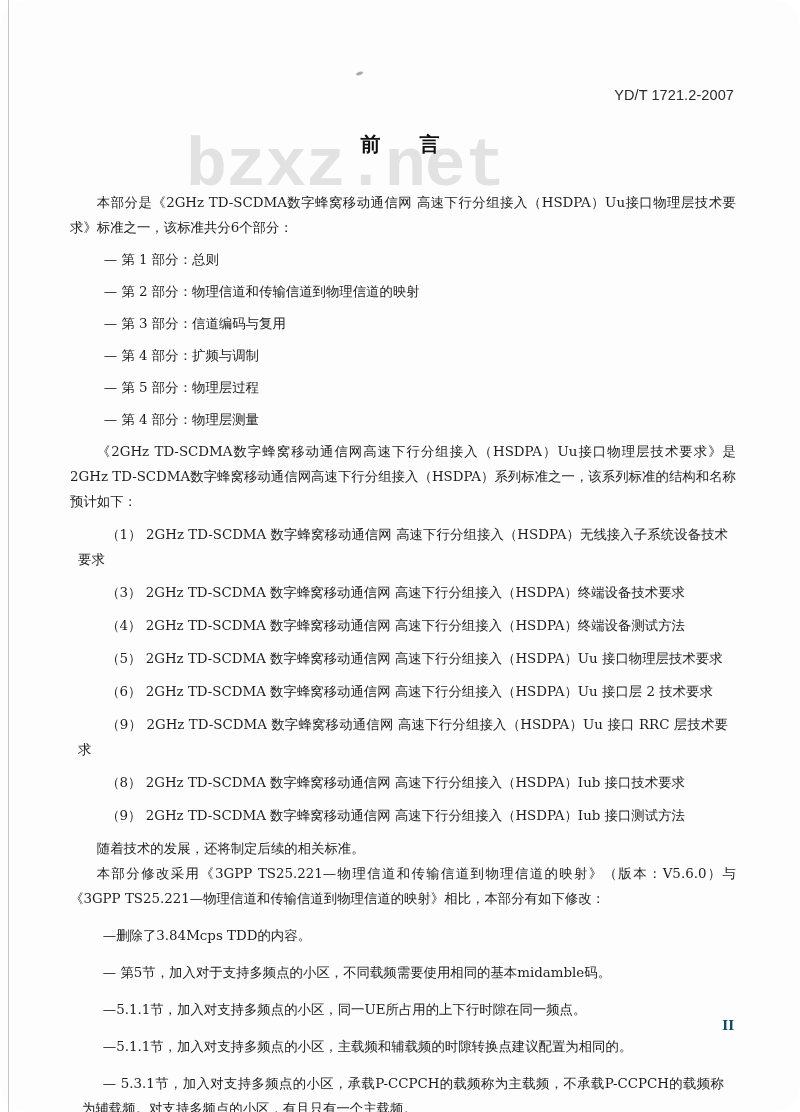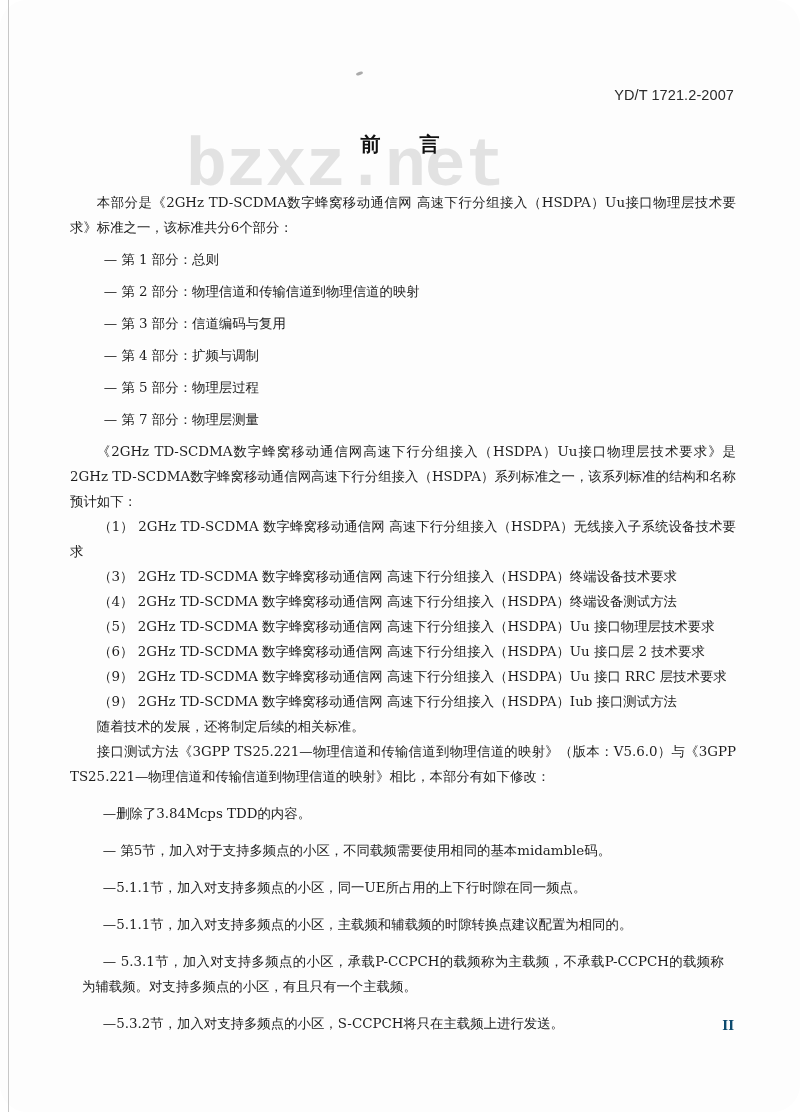--- a/index.html
+++ b/index.html
@@ -109,21 +109,21 @@
   }
   p.dash-item {
     margin: 7px;
     text-indent: 2em;
   }
   p.dash-item-tight {
     margin: 12px;
     text-indent: 1.55em;
   }
   p.num-item {
-    margin: 0;
+    margin: 8px;
     text-indent: 2.1em;
   }
 
   .page-number {
     position: absolute;
     right: 66px;
     top: 1018px;
     font-family: "DejaVu Serif", "Liberation Serif", serif;
     font-size: 12.5px;
     font-weight: bold;
@@ -147,35 +147,36 @@
 
   <div class="body-block">
 
     <p class="para">本部分是《2GHz TD-SCDMA数字蜂窝移动通信网 高速下行分组接入（HSDPA）Uu接口物理层技术要求》标准之一，该标准共分6个部分：</p>
 
     <p class="dash-item">— 第 1 部分：总则</p>
     <p class="dash-item">— 第 2 部分：物理信道和传输信道到物理信道的映射</p>
     <p class="dash-item">— 第 3 部分：信道编码与复用</p>
     <p class="dash-item">— 第 4 部分：扩频与调制</p>
     <p class="dash-item">— 第 5 部分：物理层过程</p>
-    <p class="dash-item">— 第 7 部分：物理层测量</p>
+    <p class="dash-item">— 第 4 部分：物理层测量</p>
 
     <p class="para">《2GHz TD-SCDMA数字蜂窝移动通信网高速下行分组接入（HSDPA）Uu接口物理层技术要求》是2GHz TD-SCDMA数字蜂窝移动通信网高速下行分组接入（HSDPA）系列标准之一，该系列标准的结构和名称预计如下：</p>
 
     <p class="num-item">（1） 2GHz TD-SCDMA 数字蜂窝移动通信网 高速下行分组接入（HSDPA）无线接入子系统设备技术要求</p>
     <p class="num-item">（3） 2GHz TD-SCDMA 数字蜂窝移动通信网 高速下行分组接入（HSDPA）终端设备技术要求</p>
     <p class="num-item">（4） 2GHz TD-SCDMA 数字蜂窝移动通信网 高速下行分组接入（HSDPA）终端设备测试方法</p>
     <p class="num-item">（5） 2GHz TD-SCDMA 数字蜂窝移动通信网 高速下行分组接入（HSDPA）Uu 接口物理层技术要求</p>
     <p class="num-item">（6） 2GHz TD-SCDMA 数字蜂窝移动通信网 高速下行分组接入（HSDPA）Uu 接口层 2 技术要求</p>
     <p class="num-item">（9） 2GHz TD-SCDMA 数字蜂窝移动通信网 高速下行分组接入（HSDPA）Uu 接口 RRC 层技术要求</p>
+    <p class="num-item">（8） 2GHz TD-SCDMA 数字蜂窝移动通信网 高速下行分组接入（HSDPA）Iub 接口技术要求</p>
     <p class="num-item">（9） 2GHz TD-SCDMA 数字蜂窝移动通信网 高速下行分组接入（HSDPA）Iub 接口测试方法</p>
 
     <p class="para">随着技术的发展，还将制定后续的相关标准。</p>
 
-    <p class="para">接口测试方法《3GPP TS25.221—物理信道和传输信道到物理信道的映射》（版本：V5.6.0）与《3GPP TS25.221—物理信道和传输信道到物理信道的映射》相比，本部分有如下修改：</p>
+    <p class="para">本部分修改采用《3GPP TS25.221—物理信道和传输信道到物理信道的映射》（版本：V5.6.0）与《3GPP TS25.221—物理信道和传输信道到物理信道的映射》相比，本部分有如下修改：</p>
 
     <p class="dash-item-tight">—删除了3.84Mcps TDD的内容。</p>
     <p class="dash-item-tight">— 第5节，加入对于支持多频点的小区，不同载频需要使用相同的基本midamble码。</p>
     <p class="dash-item-tight">—5.1.1节，加入对支持多频点的小区，同一UE所占用的上下行时隙在同一频点。</p>
     <p class="dash-item-tight">—5.1.1节，加入对支持多频点的小区，主载频和辅载频的时隙转换点建议配置为相同的。</p>
     <p class="dash-item-tight">— 5.3.1节，加入对支持多频点的小区，承载P-CCPCH的载频称为主载频，不承载P-CCPCH的载频称为辅载频。对支持多频点的小区，有且只有一个主载频。</p>
     <p class="dash-item-tight">—5.3.2节，加入对支持多频点的小区，S-CCPCH将只在主载频上进行发送。</p>
 
   </div>
 

